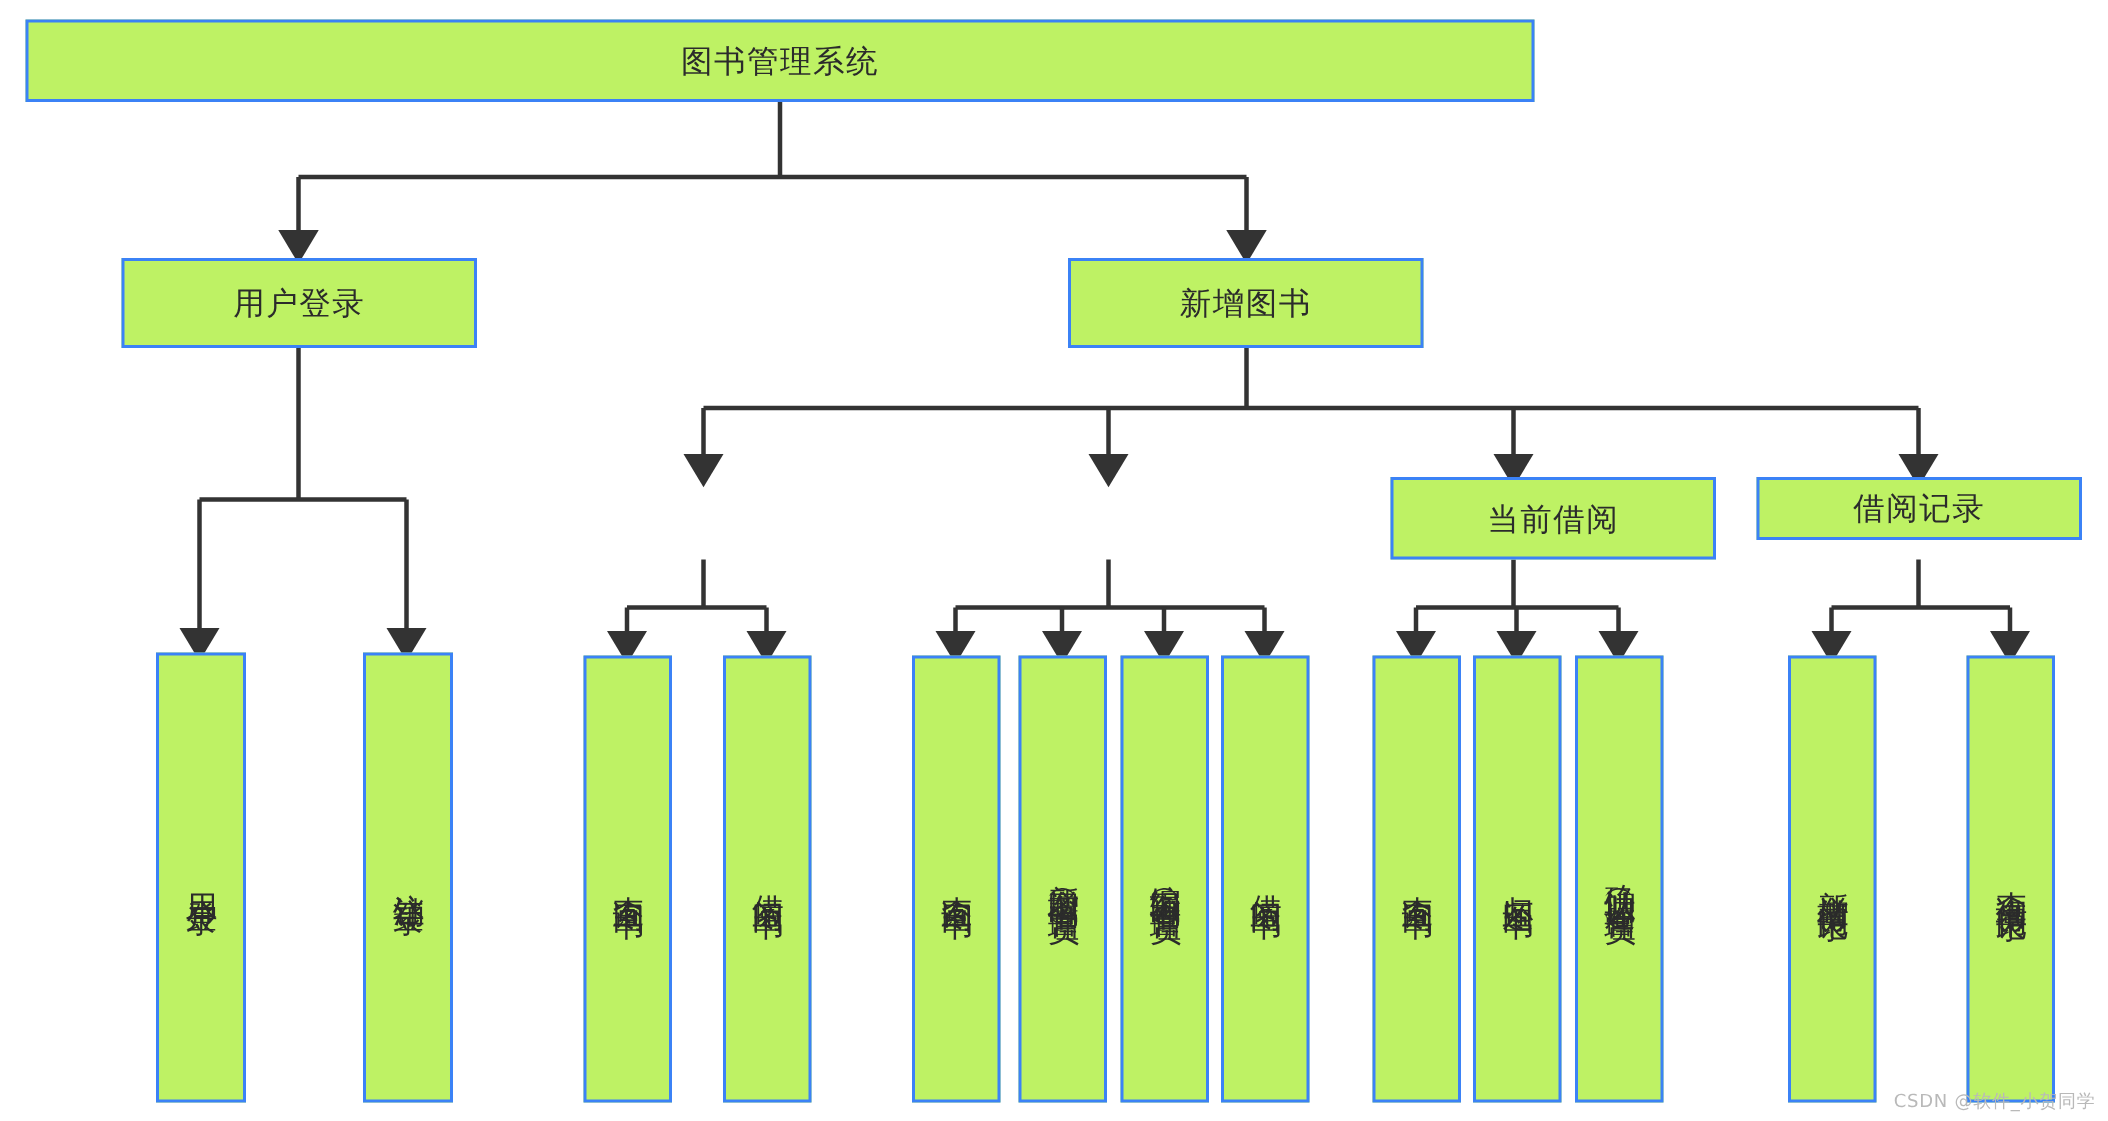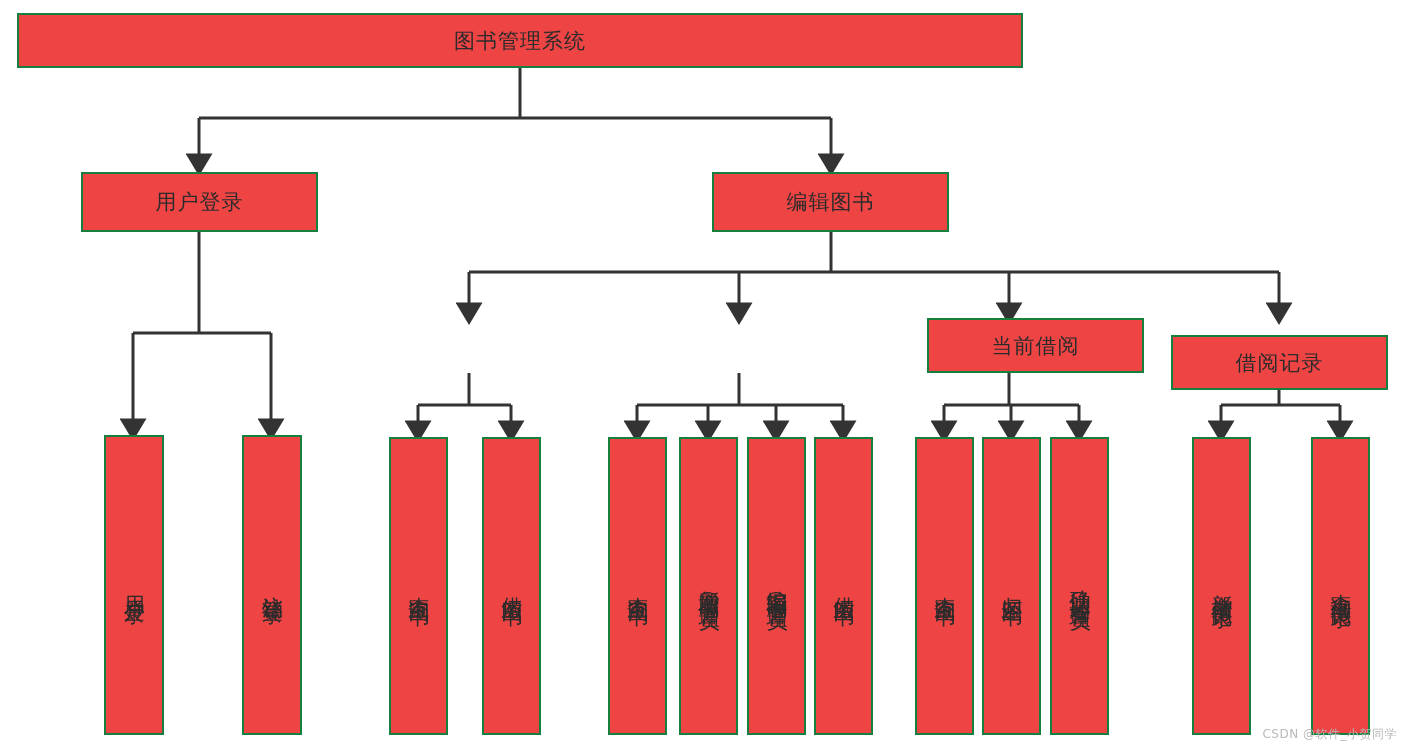--- a/index.html
+++ b/index.html
@@ -22,22 +22,22 @@
   svg#tree-svg {
     position: absolute;
     left: 0;
     top: 0;
     width: 1405px;
     height: 747px;
   }
   .node-box {
     position: absolute;
     box-sizing: border-box;
-    background: #ef4444;
-    border: 2px solid #15803d;
+    background: #bef264;
+    border: 2px solid #3b82f6;
     display: flex;
     align-items: center;
     justify-content: center;
     color: #2b2b2b;
   }
   .node-box.horizontal {
     font-size: 21px;
     letter-spacing: 1px;
   }
   .node-box.vertical {
@@ -122,27 +122,27 @@
   </svg>
 
   <div class="node-box horizontal" style="left:17px; top:13px; width:1006px; height:55px;">
     <span class="node-label">图书管理系统</span>
   </div>
 
   <div class="node-box horizontal" style="left:81px; top:172px; width:237px; height:60px;">
     <span class="node-label">用户登录</span>
   </div>
   <div class="node-box horizontal" style="left:712px; top:172px; width:237px; height:60px;">
-    <span class="node-label">编辑图书</span>
+    <span class="node-label">新增图书</span>
   </div>
 
   <div class="node-box horizontal" style="left:901px; top:318px; width:217px; height:55px;margin-left:26px;">
     <span class="node-label">当前借阅</span>
   </div>
-  <div class="node-box horizontal" style="left:1171px; top:335px; width:217px; height:55px;">
+  <div class="node-box horizontal" style="left:1171px; top:318px; width:217px; height:42px;">
     <span class="node-label">借阅记录</span>
   </div>
 
   <div class="node-box vertical" style="left:104px; top:435px; width:60px; height:300px;">
     <span class="node-label">用户登录</span>
   </div>
   <div class="node-box vertical" style="left:242px; top:435px; width:60px; height:300px;">
     <span class="node-label">注销登录</span>
   </div>
 

